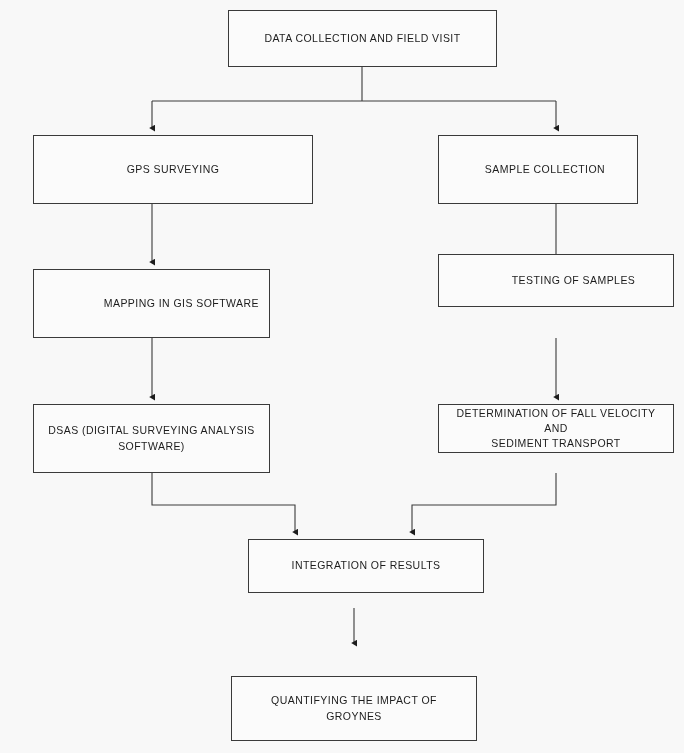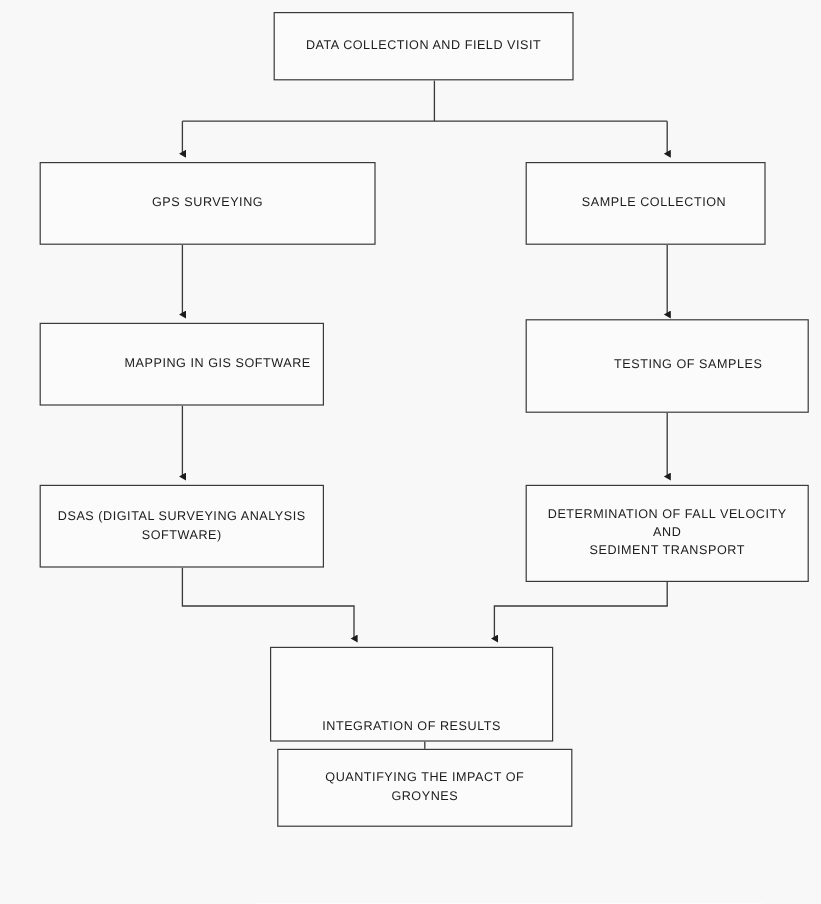--- a/index.html
+++ b/index.html
@@ -66,51 +66,51 @@
       <path d="M556,204 L556,262" marker-end="url(#arrowhead)"></path>
       <path d="M556,338 L556,397" marker-end="url(#arrowhead)"></path>
 
       <path d="M152,473 L152,505 L295,505 L295,532" marker-end="url(#arrowhead)"></path>
       <path d="M556,473 L556,505 L412,505 L412,532" marker-end="url(#arrowhead)"></path>
 
       <path d="M354,608 L354,643" marker-end="url(#arrowhead)"></path>
     </g>
   </svg>
 
-  <div class="node" style="left:228px; top:10px; width:250px; height:57px;">
+  <div class="node" style="left:228px; top:10px; width:269px; height:57px;">
     <span class="node-label">DATA COLLECTION AND FIELD VISIT</span>
   </div>
 
   <div class="node" style="left:33px; top:135px; width:280px; height:69px;">
     <span class="node-label">GPS SURVEYING</span>
   </div>
 
   <div class="node" style="left:438px; top:135px; width:200px; height:69px;padding-left:24px;">
     <span class="node-label">SAMPLE COLLECTION</span>
   </div>
 
   <div class="node" style="left:33px; top:269px; width:237px; height:69px;justify-content:flex-end;">
     <span class="node-label">MAPPING IN GIS SOFTWARE</span>
   </div>
 
-  <div class="node" style="left:438px; top:266px; width:236px; height:78px;padding-left:45px;">
+  <div class="node" style="left:438px; top:254px; width:236px; height:53px;padding-left:45px;">
     <span class="node-label">TESTING OF SAMPLES</span>
   </div>
 
   <div class="node" style="left:33px; top:404px; width:237px; height:69px;">
     <span class="node-label">DSAS (DIGITAL SURVEYING ANALYSIS
 SOFTWARE)</span>
   </div>
 
-  <div class="node" style="left:438px; top:404px; width:236px; height:81px;">
+  <div class="node" style="left:438px; top:404px; width:236px; height:49px;">
     <span class="node-label">DETERMINATION OF FALL VELOCITY AND
 SEDIMENT TRANSPORT</span>
   </div>
 
-  <div class="node" style="left:225px; top:539px; width:236px; height:79px;align-items:flex-end;">
+  <div class="node" style="left:248px; top:539px; width:236px; height:54px;">
     <span class="node-label">INTEGRATION OF RESULTS</span>
   </div>
 
-  <div class="node" style="left:231px; top:624px; width:246px; height:65px;">
+  <div class="node" style="left:231px; top:676px; width:246px; height:65px;">
     <span class="node-label">QUANTIFYING THE IMPACT OF GROYNES</span>
   </div>
 
 </div>
 
 </body></html>

